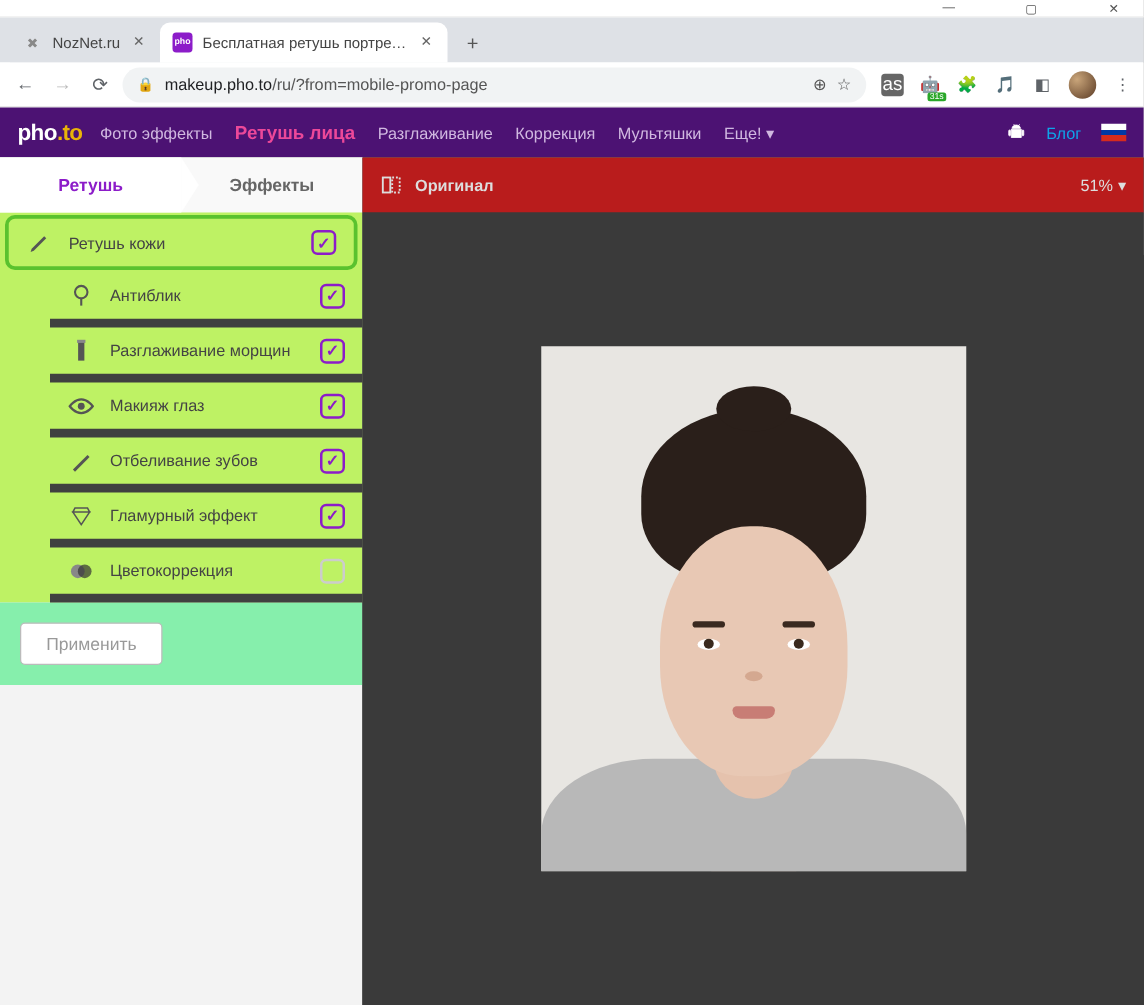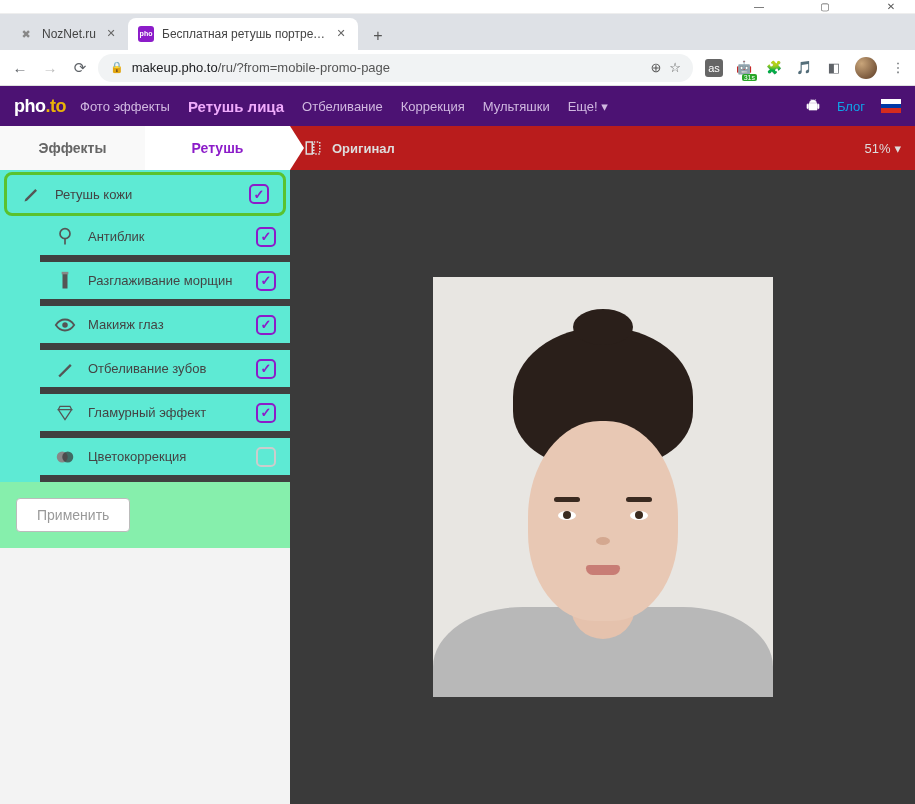--- a/index.html
+++ b/index.html
@@ -29,34 +29,34 @@
   .ext-row { display: flex; align-items: center; gap: 12px; padding-left: 6px; }
   .ext-icon { width: 18px; height: 18px; display: flex; align-items: center; justify-content: center; font-size: 13px; color: #5f6368; }
   .avatar { width: 22px; height: 22px; border-radius: 50%; background: radial-gradient(circle at 30% 30%, #c9a57a, #5a3a24); }
 
   
   .site-header { background: #4c1273; height: 40px; display: flex; align-items: center; padding: 0 14px; gap: 14px; color: #ccc; font-size: 13px; }
   .logo { color: #fff; font-weight: bold; font-size: 18px; letter-spacing: -0.5px; }
   .logo .accent { color: #eab308; }
   .site-nav { display: flex; align-items: center; gap: 18px; }
   .site-nav .nav-item { color: #d0b8e0; font-size: 13px; }
-  .site-nav .nav-item.active { color: #f0abfc; font-weight: bold; font-size: 15px; }
+  .site-nav .nav-item.active { color: #ec4899; font-weight: bold; font-size: 15px; }
   .header-right { margin-left: auto; display: flex; align-items: center; gap: 16px; color: #0ea5e9; }
   .flag { width: 20px; height: 14px; background: linear-gradient(to bottom, #fff 33%, #0039a6 33%, #0039a6 66%, #d52b1e 66%); }
 
   
   .main { flex: 1; display: flex; background: #5a5a5a; }
 
   
   .sidebar { width: 290px; background: #f3f3f3; display: flex; flex-direction: column; }
   .side-tabs { height: 44px; display: flex; background: #f9f9f9; }
   .side-tab { flex: 1; display: flex; align-items: center; justify-content: center; font-size: 14px; font-weight: 600; color: #666; position: relative; }
   .side-tab.active { color: #8c1cc9; background: #fff; }
   .side-tab.active::after { content: ""; position: absolute; right: -14px; top: 0; bottom: 0; width: 0; height: 0; border-top: 22px solid transparent; border-bottom: 22px solid transparent; border-left: 14px solid #fff; }
-  .options { background: #5eead4; }
+  .options { background: #bef264; }
   .option-row { height: 44px; display: flex; align-items: center; padding: 0 14px; gap: 12px; font-size: 13px; color: #444; border-bottom: 7px solid #404040; position: relative; margin-left: 40px; }
   .option-row.highlighted { border: 3px solid #5ac22e; border-radius: 8px; margin: 2px 4px; height: 44px; }
   .option-icon { width: 22px; height: 22px; display: flex; align-items: center; justify-content: center; }
   .option-label { flex: 1; }
   .chk { width: 20px; height: 20px; border: 2px solid #8c1cc9; border-radius: 5px; display: flex; align-items: center; justify-content: center; color: #8c1cc9; font-size: 13px; font-weight: bold; }
   .chk.empty { border-color: #ccc; color: transparent; }
   .apply-row { padding: 16px; text-align: left; background: #86efac; }
   .apply-btn { display: inline-block; padding: 8px 20px; border: 1px solid #bbb; border-radius: 4px; color: #999; font-size: 14px; background: #fff; }
 
   
@@ -112,58 +112,58 @@
   <span class="nav-btn">←</span>
   <span class="nav-btn disabled">→</span>
   <span class="nav-btn">⟳</span>
   <div class="omnibox">
     <span class="lock">🔒</span>
     <span><span class="url-dark">makeup.pho.to</span><span>/ru/?from=mobile-promo-page</span></span>
     <span style="margin-left:auto">⊕</span>
     <span>☆</span>
   </div>
   <div class="ext-row">
-    <span class="ext-icon" style="background:#666;color:#fff;border-radius:3px;font-size:11px;width:18px;height:18px;line-height:18px;text-align:center">as</span>
+    <span class="ext-icon" style="background:#666;color:#fff;border-radius:3px;font-size:15px;width:18px;height:18px;line-height:18px;text-align:center">as</span>
     <span class="ext-icon" style="color:#29a729;position:relative">🤖<span style="position:absolute;bottom:-4px;right:-4px;background:#29a729;color:#fff;font-size:7px;padding:0 2px;border-radius:2px">31s</span></span>
     <span class="ext-icon">🧩</span>
     <span class="ext-icon">🎵</span>
     <span class="ext-icon">◧</span>
     <span class="avatar"></span>
     <span class="ext-icon">⋮</span>
   </div>
 </div>
 
 <div class="site-header">
   <span class="logo"><span>pho</span><span class="accent">.to</span></span>
   <div class="site-nav">
     <span class="nav-item">Фото эффекты</span>
     <span class="nav-item active">Ретушь лица</span>
-    <span class="nav-item">Отбеливание</span>
+    <span class="nav-item">Разглаживание</span>
     <span class="nav-item">Коррекция</span>
     <span class="nav-item">Мультяшки</span>
     <span class="nav-item">Еще! ▾</span>
   </div>
   <div class="header-right">
     <span></span>
     <span>
       <svg width="16" height="16" viewBox="0 0 24 24" fill="#fff">
           <path d="M6 8v10h12V8H6zm-2 1a1 1 0 011 1v5a1 1 0 11-2 0v-5a1 1 0 011-1zm16 0a1 1 0 011 1v5a1 1 0 11-2 0v-5a1 1 0 011-1zM7 7h10c0-2-2-4-5-4S7 5 7 7zm2-5l1 2m6-2l-1 2" stroke="#fff" stroke-width="1"></path>
         </svg>
     </span>
     <span>Блог</span>
     <span class="flag"></span>
   </div>
 </div>
 
 <div class="main">
 
   <div class="sidebar">
     <div class="side-tabs">
+      <div class="side-tab active">Ретушь</div>
       <div class="side-tab">Эффекты</div>
-      <div class="side-tab active">Ретушь</div>
     </div>
     <div class="options">
 
       <div class="option-row highlighted">
         <span class="option-icon">
             <svg width="20" height="20" viewBox="0 0 24 24">
               <path d="M3 21l3-1 12-12-2-2L4 18l-1 3z" fill="#555"></path>
             </svg>
           </span>
         <span class="option-label">Ретушь кожи</span>

